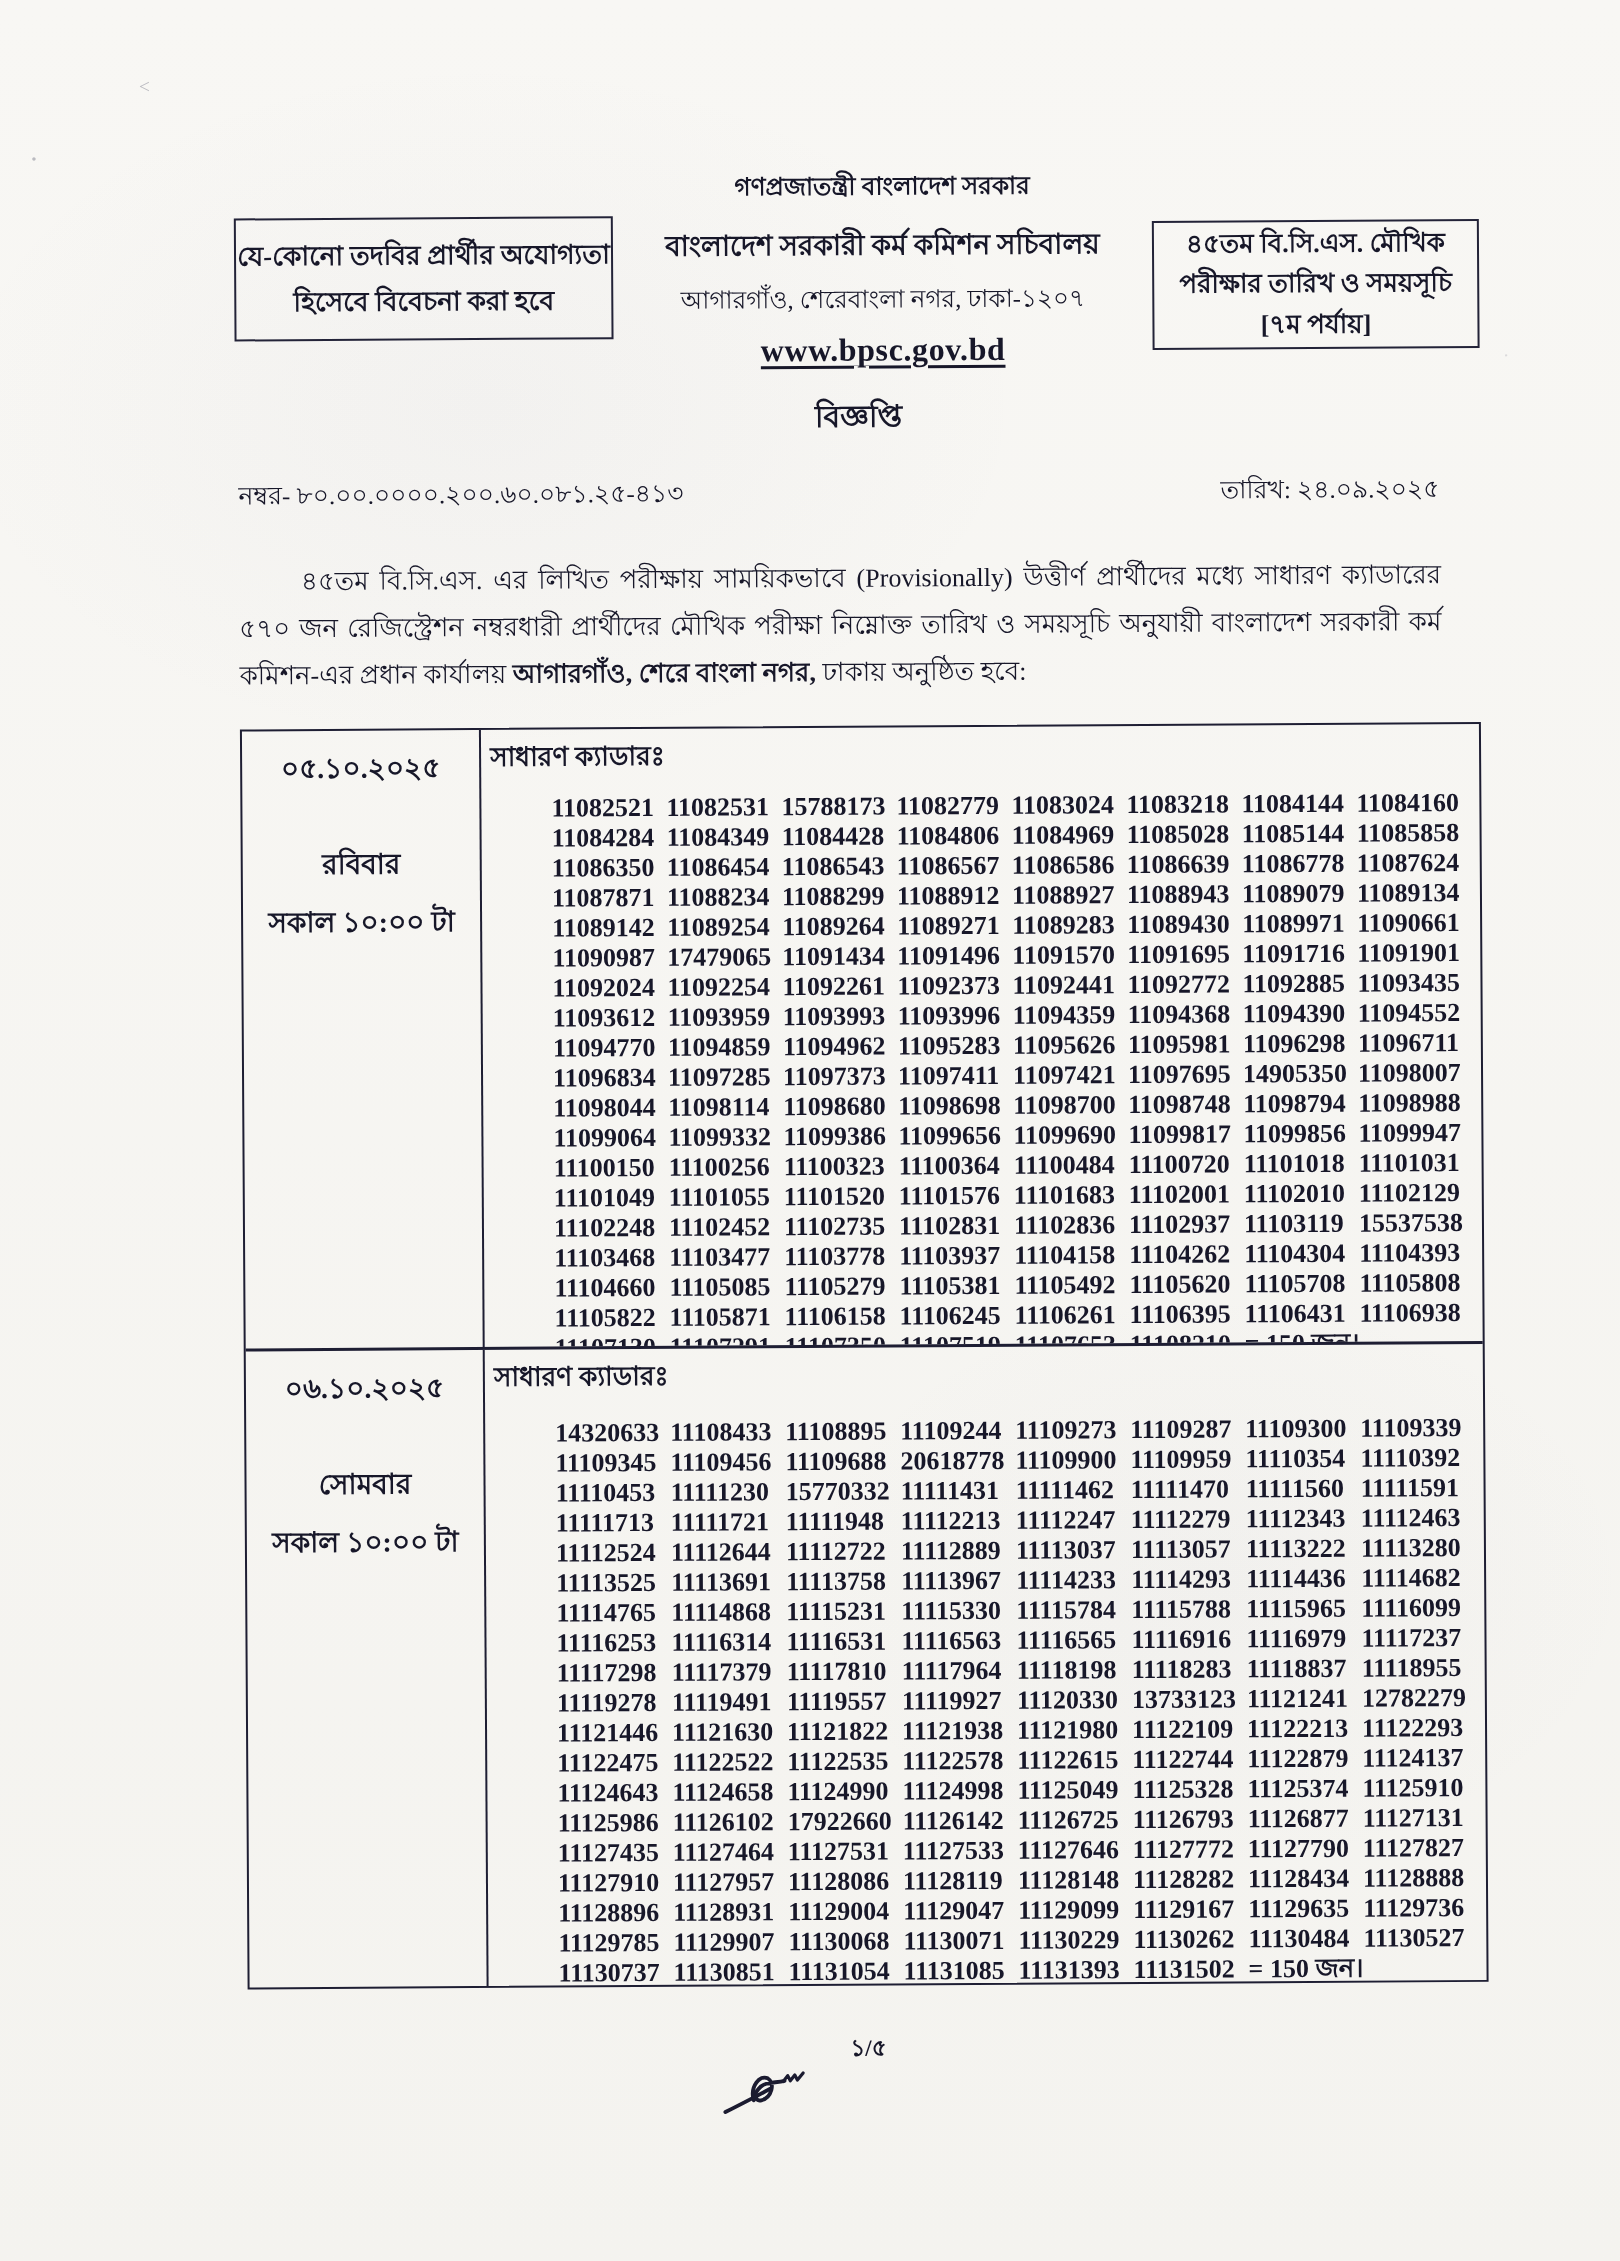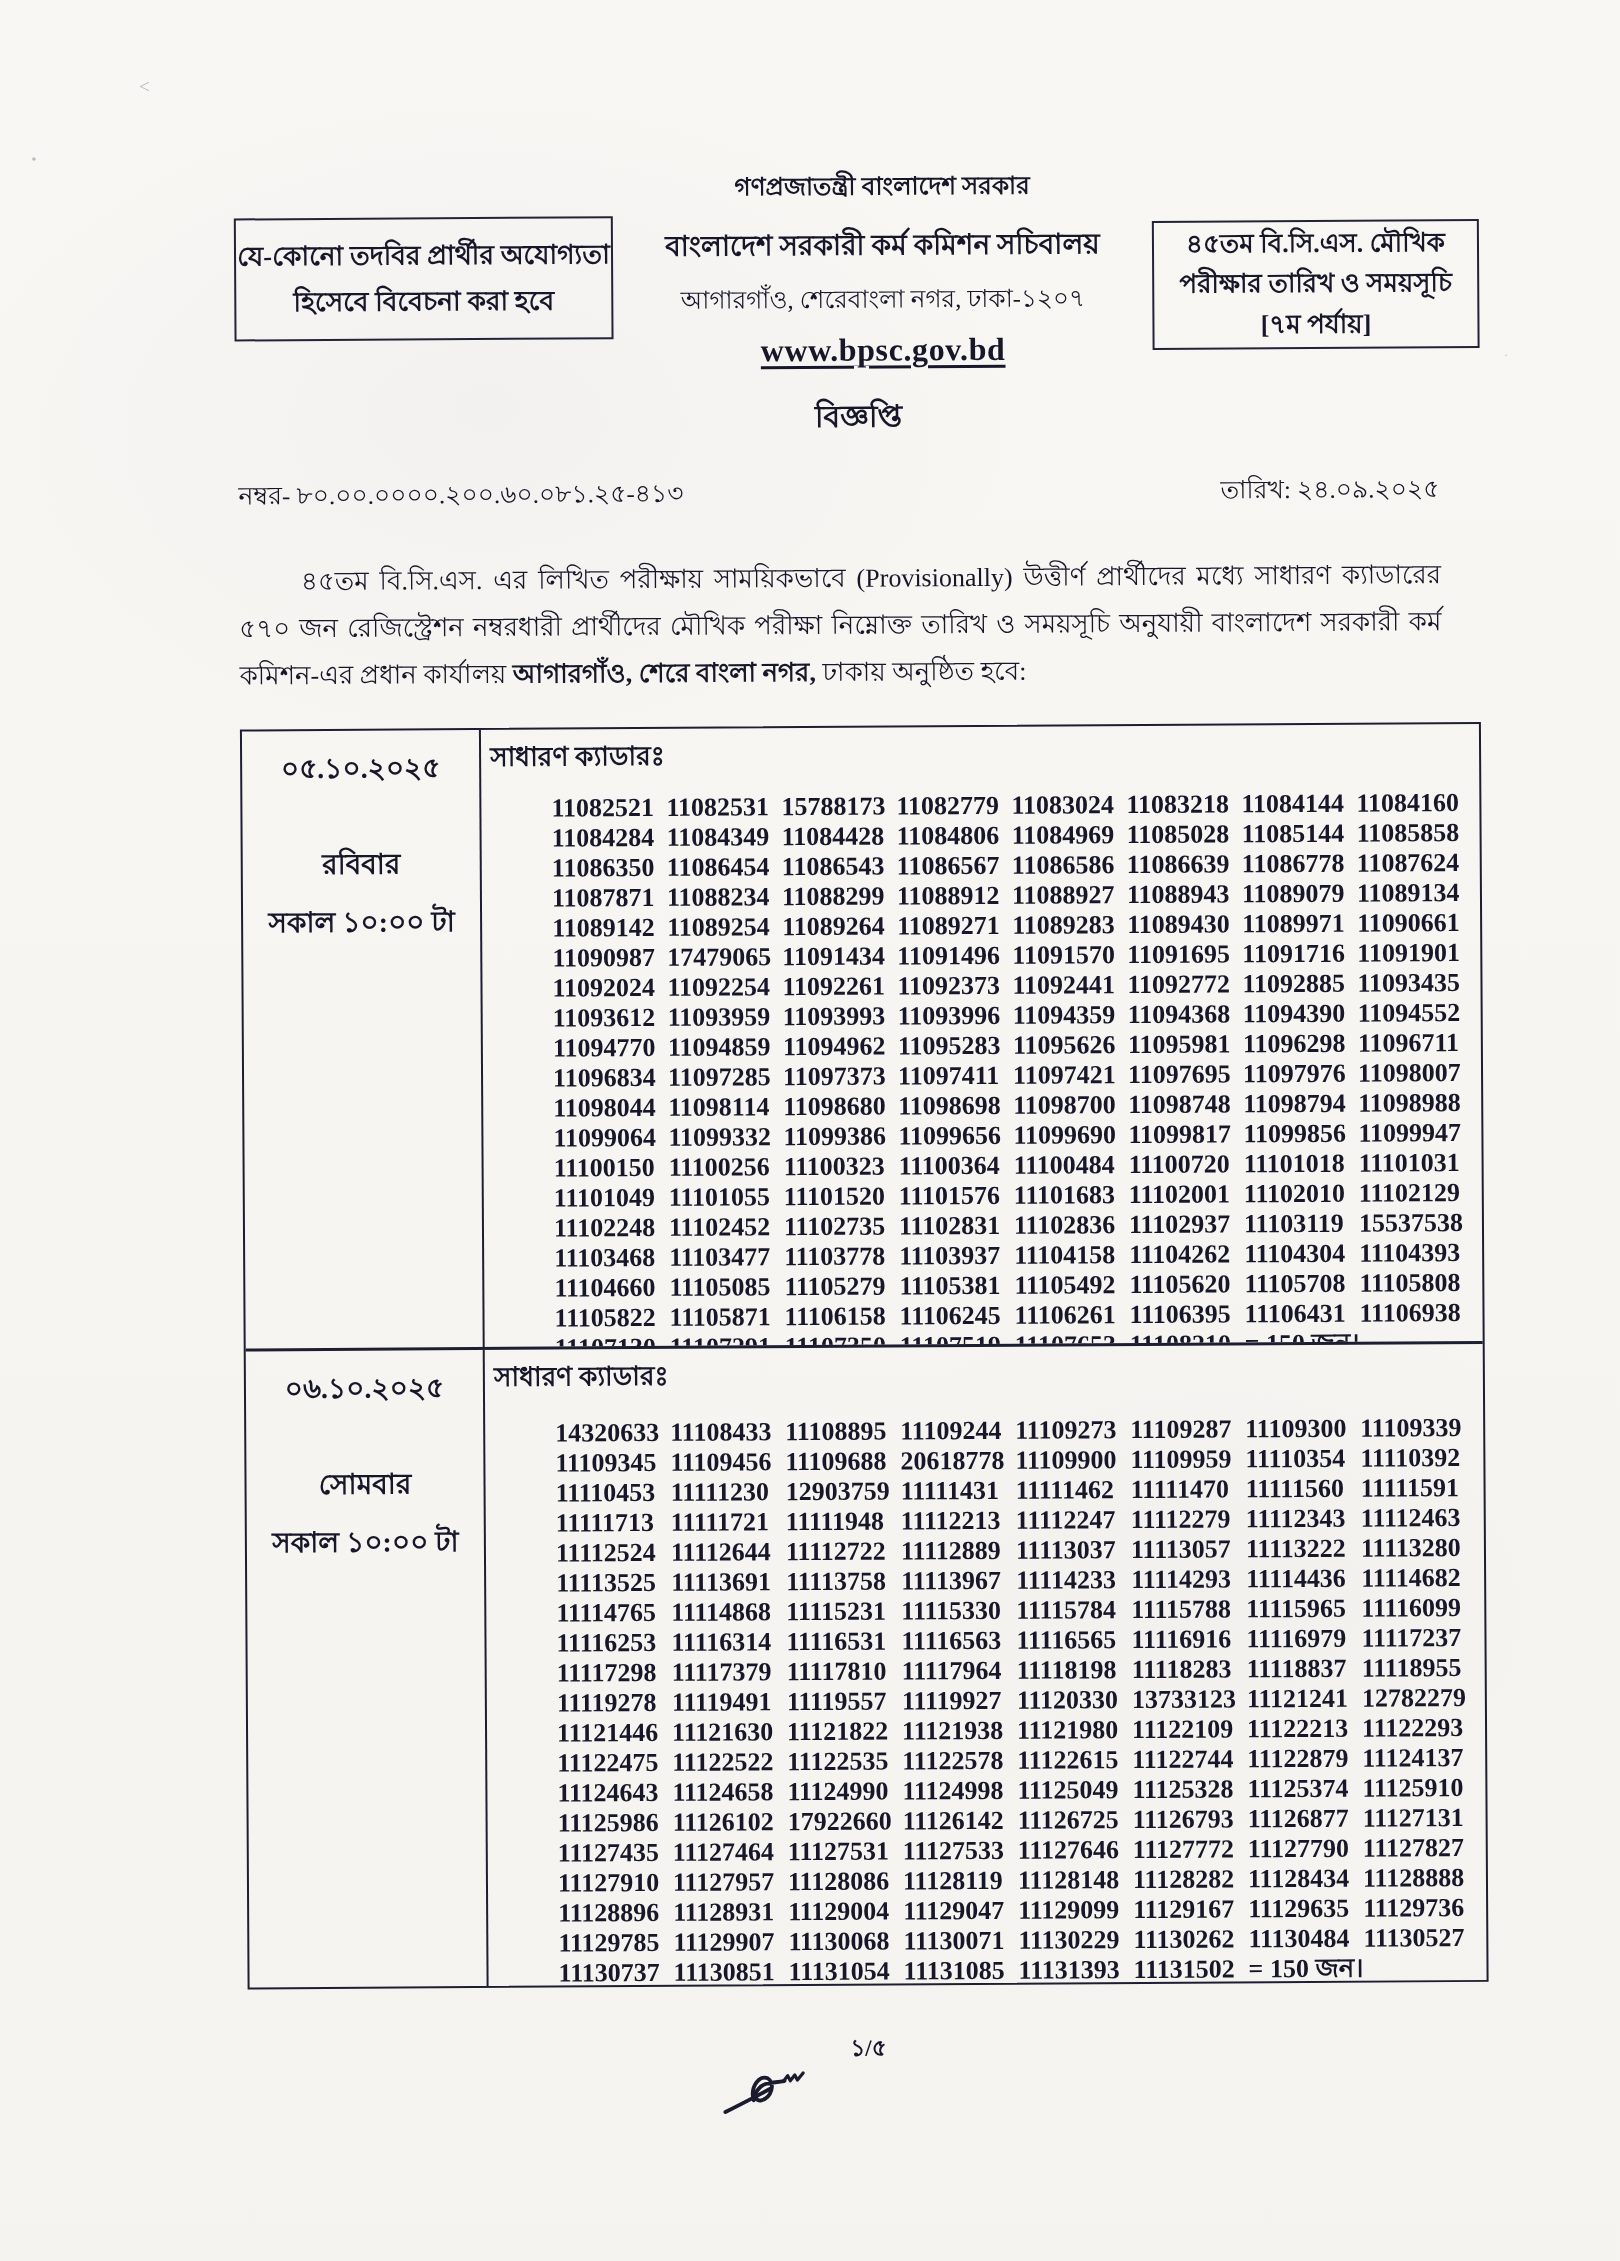--- a/index.html
+++ b/index.html
@@ -206,21 +206,21 @@
             <span class="num">11095626</span>
             <span class="num">11095981</span>
             <span class="num">11096298</span>
             <span class="num">11096711</span>
             <span class="num">11096834</span>
             <span class="num">11097285</span>
             <span class="num">11097373</span>
             <span class="num">11097411</span>
             <span class="num">11097421</span>
             <span class="num">11097695</span>
-            <span class="num">11097976</span>
+            <span class="num">14905350</span>
             <span class="num">11098007</span>
             <span class="num">11098044</span>
             <span class="num">11098114</span>
             <span class="num">11098680</span>
             <span class="num">11098698</span>
             <span class="num">11098700</span>
             <span class="num">11098748</span>
             <span class="num">11098794</span>
             <span class="num">11098988</span>
             <span class="num">11099064</span>
@@ -310,21 +310,21 @@
             <span class="num">11109345</span>
             <span class="num">11109456</span>
             <span class="num">11109688</span>
             <span class="num">20618778</span>
             <span class="num">11109900</span>
             <span class="num">11109959</span>
             <span class="num">11110354</span>
             <span class="num">11110392</span>
             <span class="num">11110453</span>
             <span class="num">11111230</span>
-            <span class="num">12903759</span>
+            <span class="num">15770332</span>
             <span class="num">11111431</span>
             <span class="num">11111462</span>
             <span class="num">11111470</span>
             <span class="num">11111560</span>
             <span class="num">11111591</span>
             <span class="num">11111713</span>
             <span class="num">11111721</span>
             <span class="num">11111948</span>
             <span class="num">11112213</span>
             <span class="num">11112247</span>

